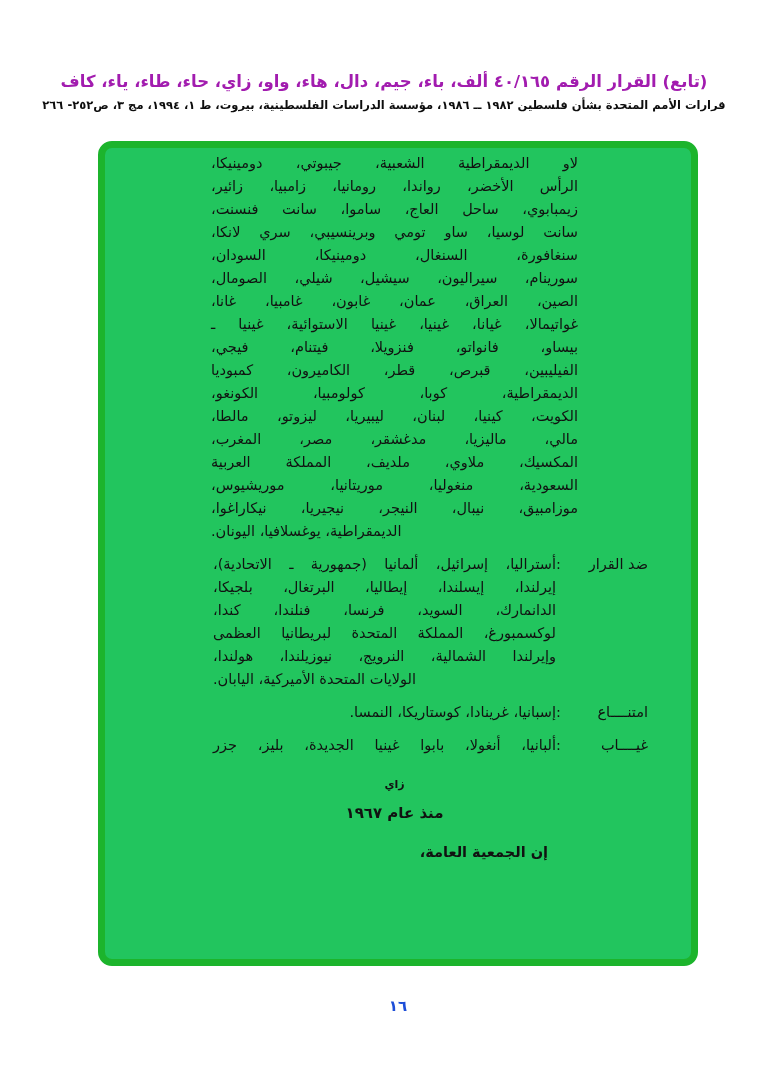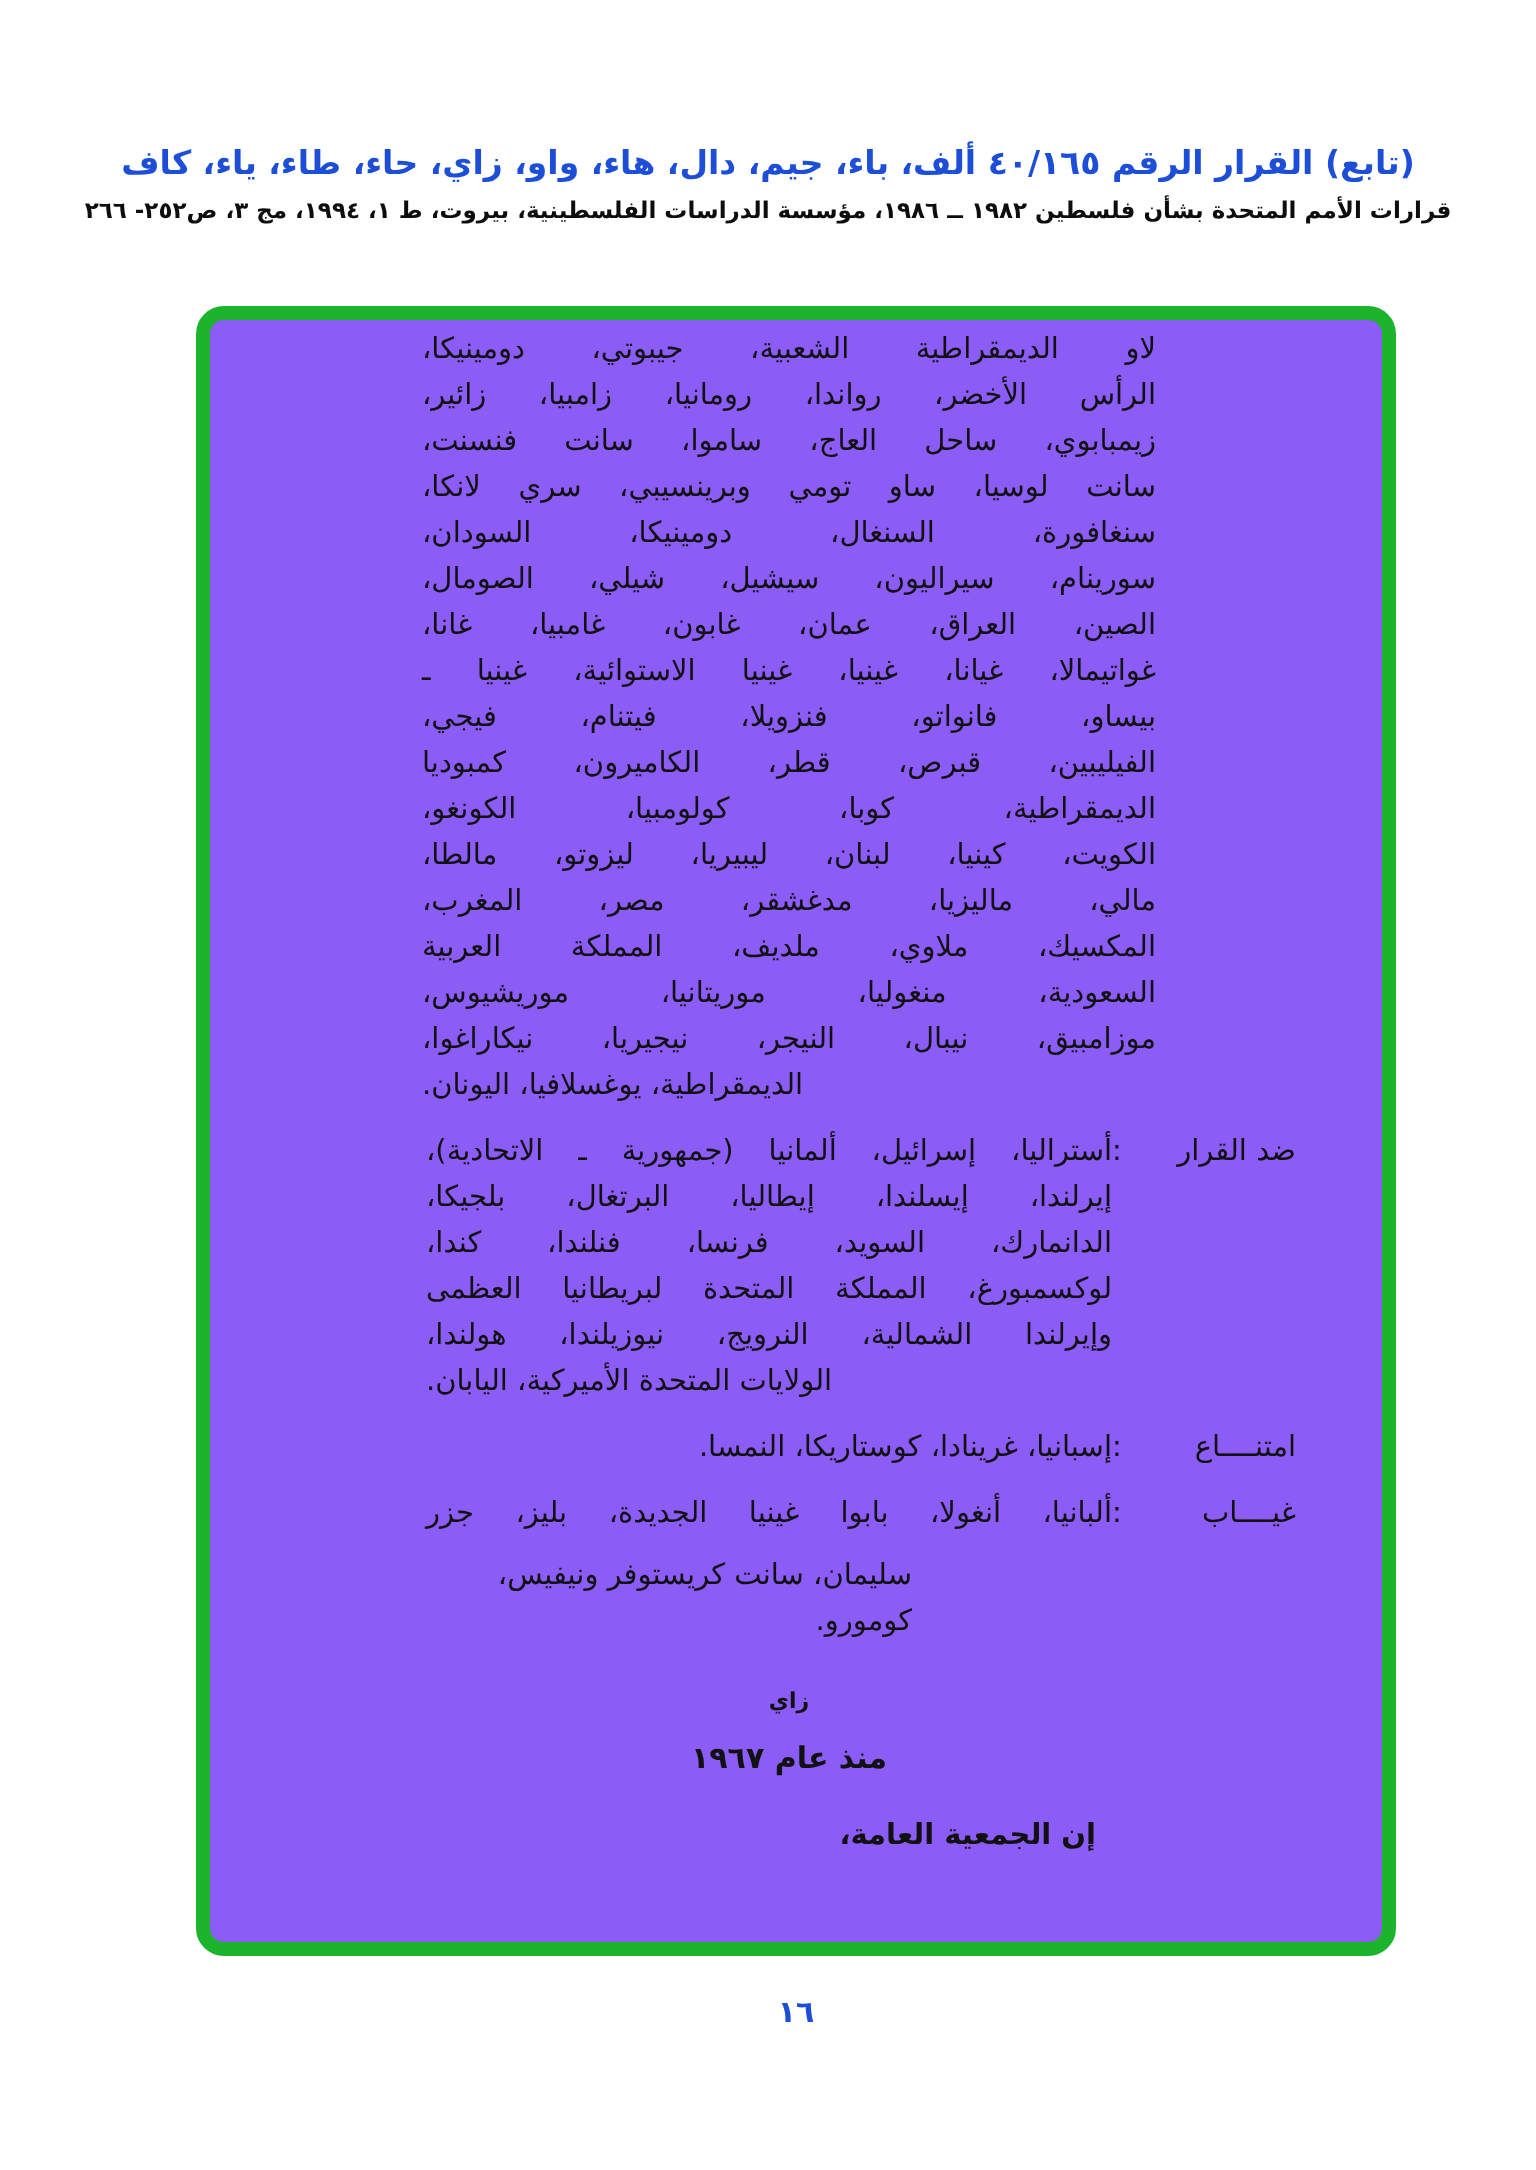--- a/index.html
+++ b/index.html
@@ -6,32 +6,31 @@
   body {
     width:768px; height:1085px;
     font-family:"DejaVu Sans", sans-serif;
     direction:rtl;
     color:#111111;
   }
   .page { position:relative; width:768px; height:1085px; overflow:hidden; background:#ffffff; }
 
   
   .header { position:absolute; top:72px; right:0; left:0; text-align:center; }
-  .doc-title { font-size:16.5px; font-weight:bold; color:#1d4ed8; }
+  .doc-title { font-size:16.5px; font-weight:bold; color:#a21caf; }
   .doc-source { font-size:11.5px; font-weight:bold; margin-top:7px; color:#0d0d0d; }
 
   
   .frame {
     position:absolute; top:141px; right:70px;
     width:600px; height:825px;
     box-sizing:border-box;
     border:7px solid #1cb42c;
     border-radius:14px;
-    background:#8b5cf6;
-    margin-top:12px;
+    background:#22c55e;
   }
 
   .jline {
     font-size:14.5px; line-height:23px;
     text-align:justify; text-align-last:justify;
     white-space:normal;
   }
   .favor { margin:4px 113px 0 106px; }
   .favor .jline:last-child { text-align-last:left; }
 
@@ -118,21 +117,20 @@
       </div>
     </div>
 
     <div class="vote-row">
       <div class="vote-label">
         <span>غيــــاب</span>
         <span>:</span>
       </div>
       <div class="vote-body">
         <div class="jline">ألبانيا، أنغولا، بابوا غينيا الجديدة، بليز، جزر</div>
-        <div class="absent-line2">سليمان، سانت كريستوفر ونيفيس، كومورو.</div>
       </div>
     </div>
 
     <div class="center-col section-letter">زاي</div>
     <div class="center-col section-sub">منذ عام ١٩٦٧</div>
     <div class="opening">إن الجمعية العامة،</div>
 
   </div>
 
   <div class="page-number">١٦</div>

